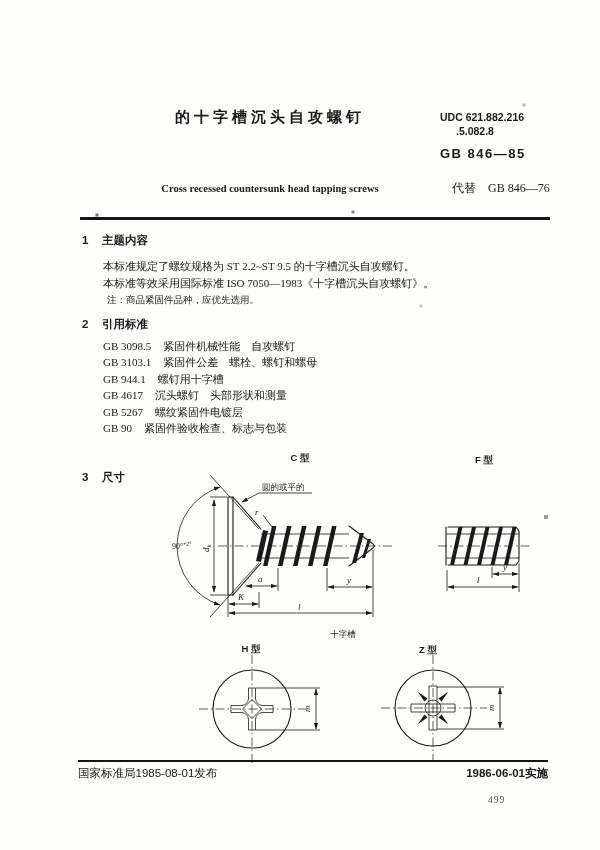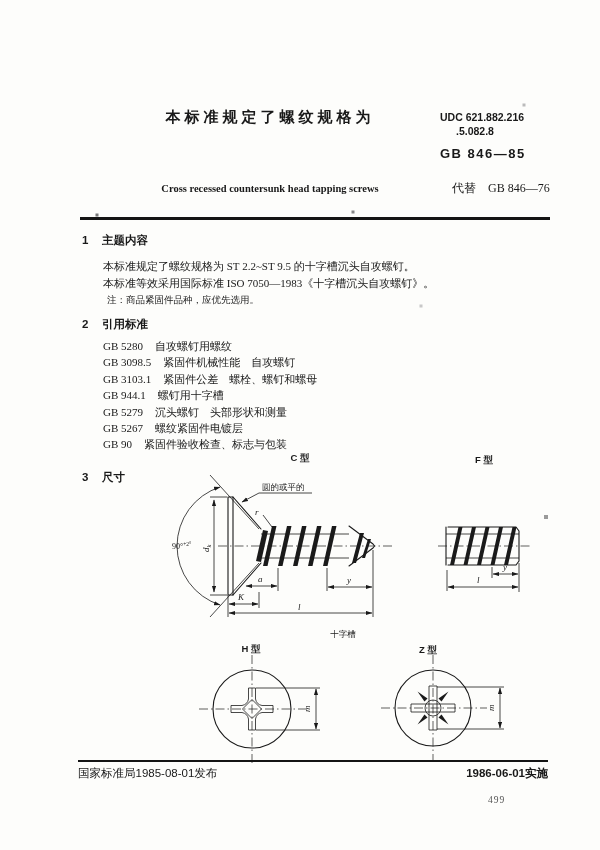--- a/index.html
+++ b/index.html
@@ -44,46 +44,45 @@
   text.dml{font-family:"Liberation Serif","DejaVu Serif",serif;font-style:italic;font-size:9px;fill:#1a1a1a;}
   text.ang{font-family:"Liberation Serif","DejaVu Serif",serif;font-size:8px;fill:#1a1a1a;}
   .speck{left:0;top:0;width:2px;height:2px;background:transparent;
          box-shadow:545px 516px 0 1px #9a9a9a, 96px 214px 0 0.5px #777, 352px 211px 0 0.5px #888, 523px 104px 0 0.5px #bbb, 420px 305px 0 0.5px #c8c8c8;}
 </style>
 </head>
 <body>
 
 <div class="page">
 
-  <div class="abs t-cn1">本标准规定了螺纹规格为</div>
+  <div class="abs t-cn1">的十字槽沉头自攻螺钉</div>
   <div class="abs t-en">Cross recessed countersunk head tapping screws</div>
   <div class="abs udc">
     <div>UDC  621.882.216</div>
     <div class="l2">.5.082.8</div>
   </div>
   <div class="abs gbno">GB 846—85</div>
   <div class="abs repl">代替　GB 846—76</div>
   <div class="abs rule-top"></div>
 
   <div class="abs sec-h" style="left:82px;top:233px;">
     <span class="no">1</span><span>主题内容</span>
   </div>
   <div class="abs body-t" style="left:103px;top:259px;">本标准规定了螺纹规格为 ST 2.2~ST 9.5 的十字槽沉头自攻螺钉。</div>
   <div class="abs body-t" style="left:103px;top:276px;">本标准等效采用国际标准 ISO 7050—1983《十字槽沉头自攻螺钉》。</div>
   <div class="abs note-t" style="left:107px;top:294px;">注：商品紧固件品种，应优先选用。</div>
 
   <div class="abs sec-h" style="left:82px;top:317px;">
     <span class="no">2</span><span>引用标准</span>
   </div>
   <div class="abs refs">
-    <div class="row"><span class="code">GB 5280</span><span>自攻螺钉用螺纹</span></div>
     <div class="row"><span class="code">GB 3098.5</span><span>紧固件机械性能　自攻螺钉</span></div>
     <div class="row"><span class="code">GB 3103.1</span><span>紧固件公差　螺栓、螺钉和螺母</span></div>
     <div class="row"><span class="code">GB 944.1</span><span>螺钉用十字槽</span></div>
-    <div class="row"><span class="code">GB 5279</span><span>沉头螺钉　头部形状和测量</span></div>
+    <div class="row"><span class="code">GB 4617</span><span>沉头螺钉　头部形状和测量</span></div>
     <div class="row"><span class="code">GB 5267</span><span>螺纹紧固件电镀层</span></div>
     <div class="row"><span class="code">GB 90</span><span>紧固件验收检查、标志与包装</span></div>
   </div>
 
   <div class="abs sec-h" style="left:82px;top:470px;">
     <span class="no">3</span><span>尺寸</span>
   </div>
 
   <svg class="fig" viewBox="0 0 600 850">
     <defs>

